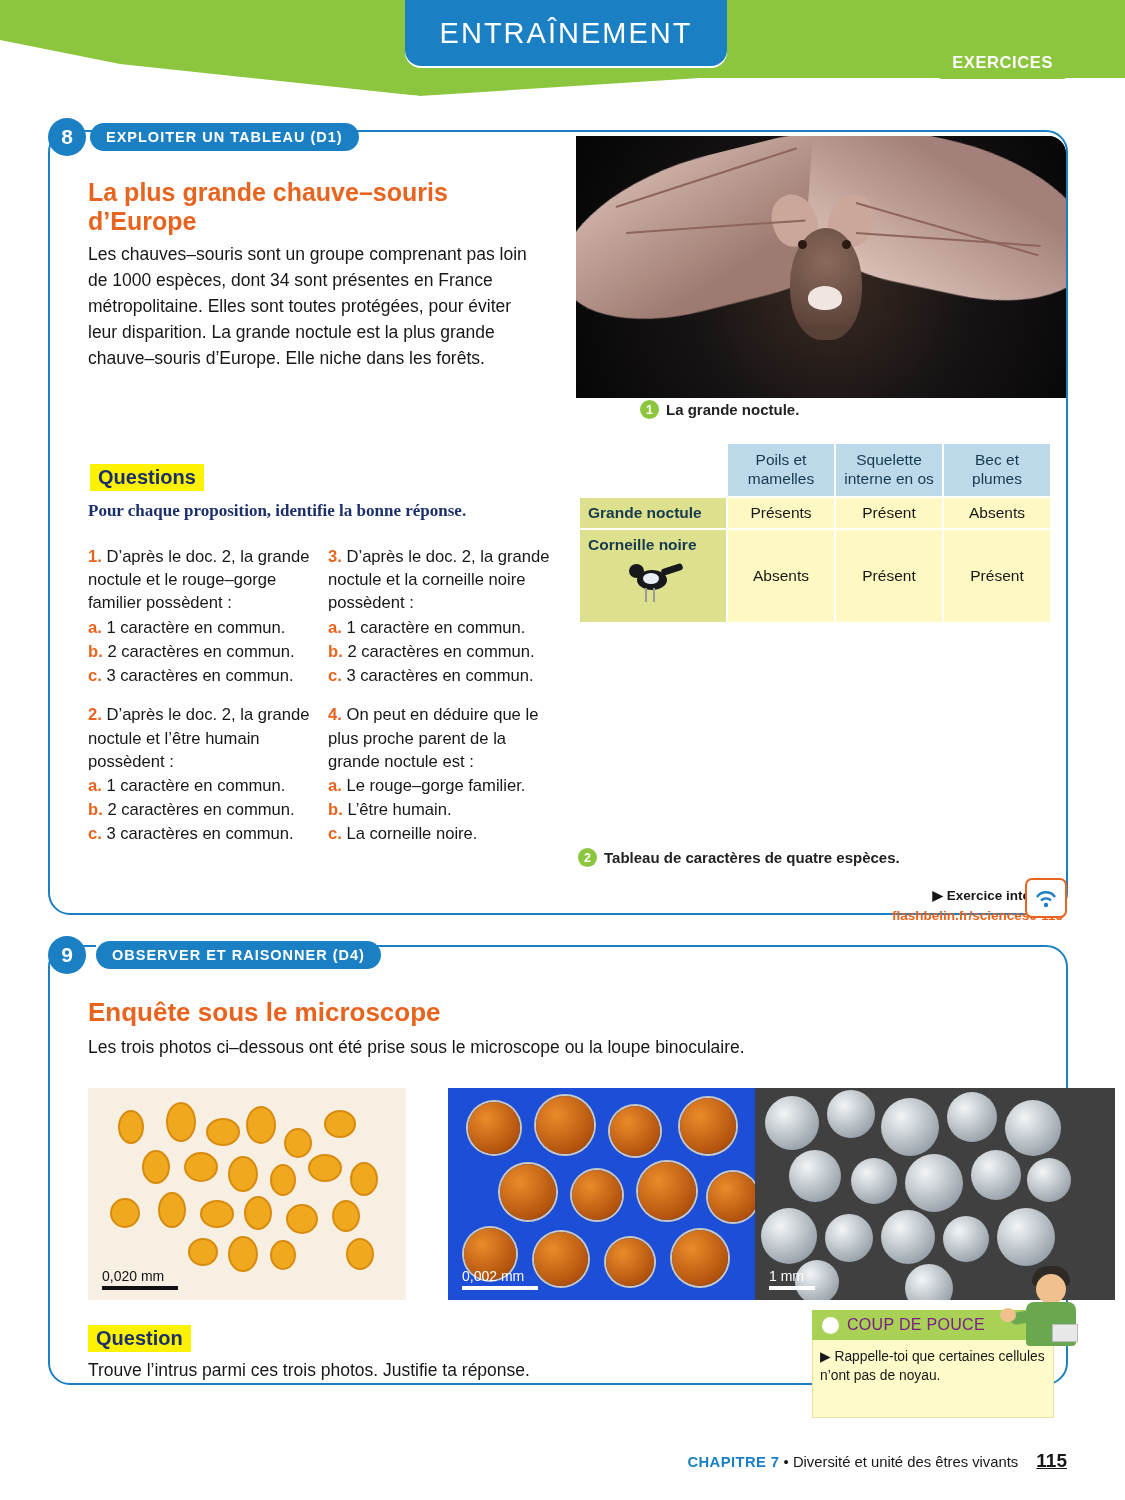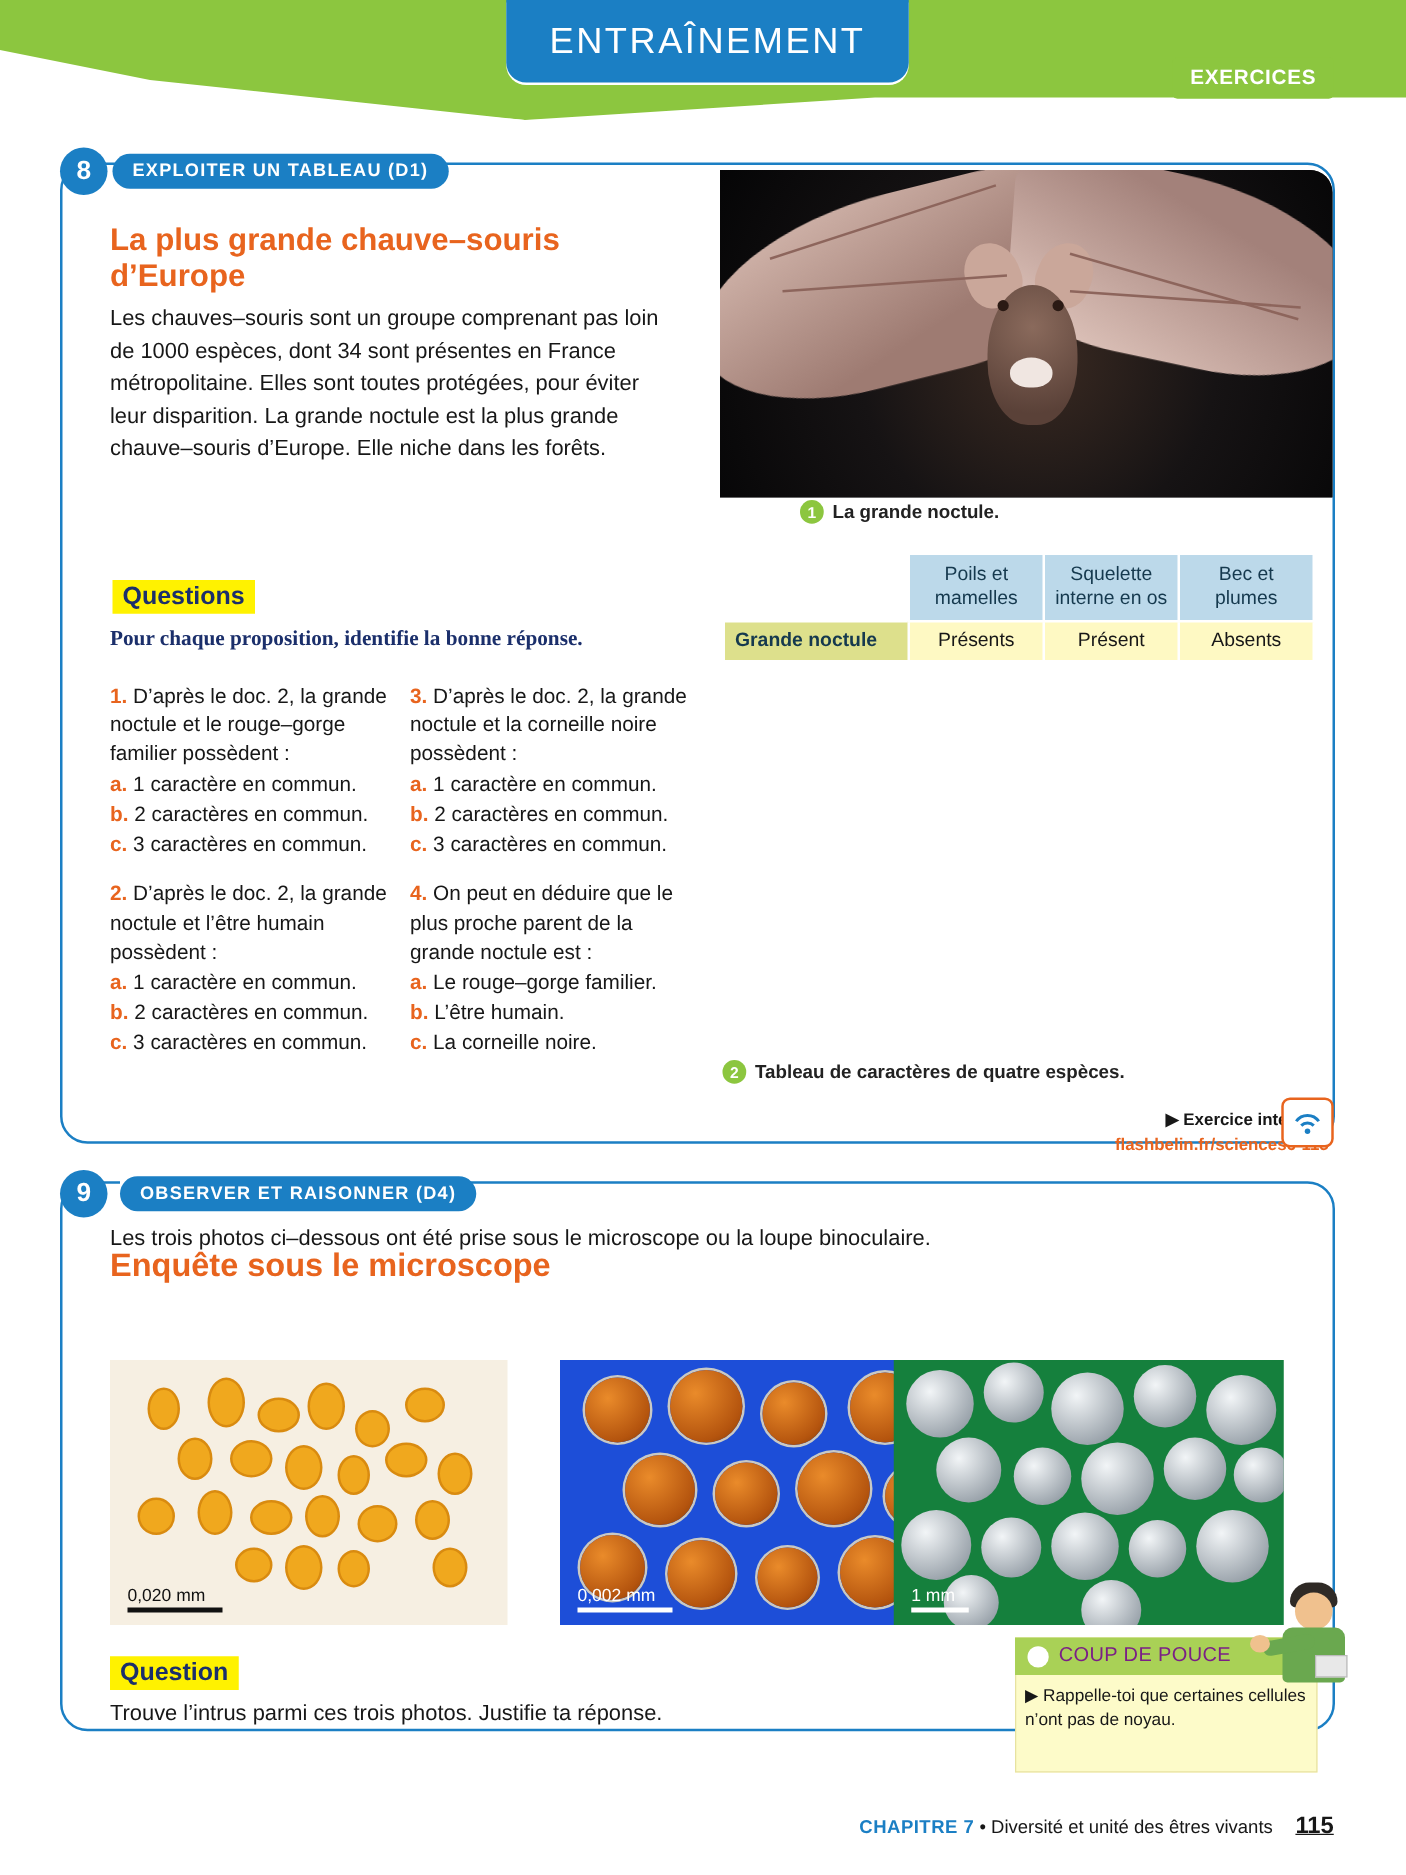--- a/index.html
+++ b/index.html
@@ -76,21 +76,21 @@
     color:#e8641e; font-weight:bold; font-size:25px; line-height:1.15;
   }
   #title8{ left:88px; top:178px; width:420px; }
   #title9{ left:88px; top:998px; width:520px; font-size:26px;}
 
   .body-text{
     position:absolute;
     font-size:17.5px; line-height:1.48; color:#171717;
   }
   #intro8{ left:88px; top:242px; width:455px; }
-  #intro9{ left:88px; top:978px; width:760px; font-size:17.5px;}
+  #intro9{ left:88px; top:1035px; width:760px; font-size:17.5px;}
 
   
   .bat-photo{
     position:absolute; left:576px; top:136px; width:490px; height:262px;
     overflow:hidden;
     border-top-right-radius:18px;
     background:#0b0b0c;
   }
   .bat-photo .sky{
     position:absolute;inset:0;
@@ -213,21 +213,21 @@
     display:flex;align-items:center;justify-content:center;color:#1b7fc4;
     background:#fff;
   }
 
   
   .micro{
     position:absolute; top:1088px; width:318px; height:212px; overflow:hidden;
   }
   #m1{ left:88px; background:#f6efe2; }
   #m2{ left:438px; background:#1d4ed8;margin-left:10px; }
-  #m3{ left:715px; background:#15803d; width:312px;}
+  #m3{ left:755px; background:#404040; width:360px;}
   .yeast{ position:absolute; background:#f0a81e; border:2px solid #d98b10; border-radius:50%; }
   .sphere{ position:absolute; border-radius:50%;
     background:radial-gradient(circle at 35% 32%, #ea8b2a, #b4540e 70%, #7d3a08 100%);
     box-shadow:0 0 0 2px #c9c9c4;}
   .grey{ position:absolute;border-radius:50%;
     background:radial-gradient(circle at 35% 32%, #f2f5f7, #9aa3ab 75%, #6e777e 100%);}
   .scalebar{
     position:absolute; bottom:10px; left:14px; color:#111; font-size:14px;
   }
   .scalebar .bar{ display:block; width:76px;height:4px;background:#111; margin-top:2px;}
@@ -354,20 +354,38 @@
     </tr>
   </thead>
   <tbody>
     <tr>
       <td class="rowhead">
         <span>Grande noctule</span>
       </td>
       <td class="val">Présents</td>
       <td class="val">Présent</td>
       <td class="val">Absents</td>
+    </tr>
+    <tr>
+      <td class="rowhead">
+        <span>Corneille noire</span>
+        <div class="thumb" style="height:58px">
+          <div class="magpie">
+              <div class="tail"></div>
+              <div class="b"></div>
+              <div class="w"></div>
+              <div class="hd2"></div>
+              <div class="leg leg1"></div>
+              <div class="leg leg2"></div>
+            </div>
+        </div>
+      </td>
+      <td class="val">Absents</td>
+      <td class="val">Présent</td>
+      <td class="val">Présent</td>
     </tr>
   </tbody>
 </table>
 
 <div class="fig-caption" id="cap2">
   <span class="fig-dot">2</span>
   <span>Tableau de caractères de quatre espèces.</span>
 </div>
 
 <div class="interlink">

